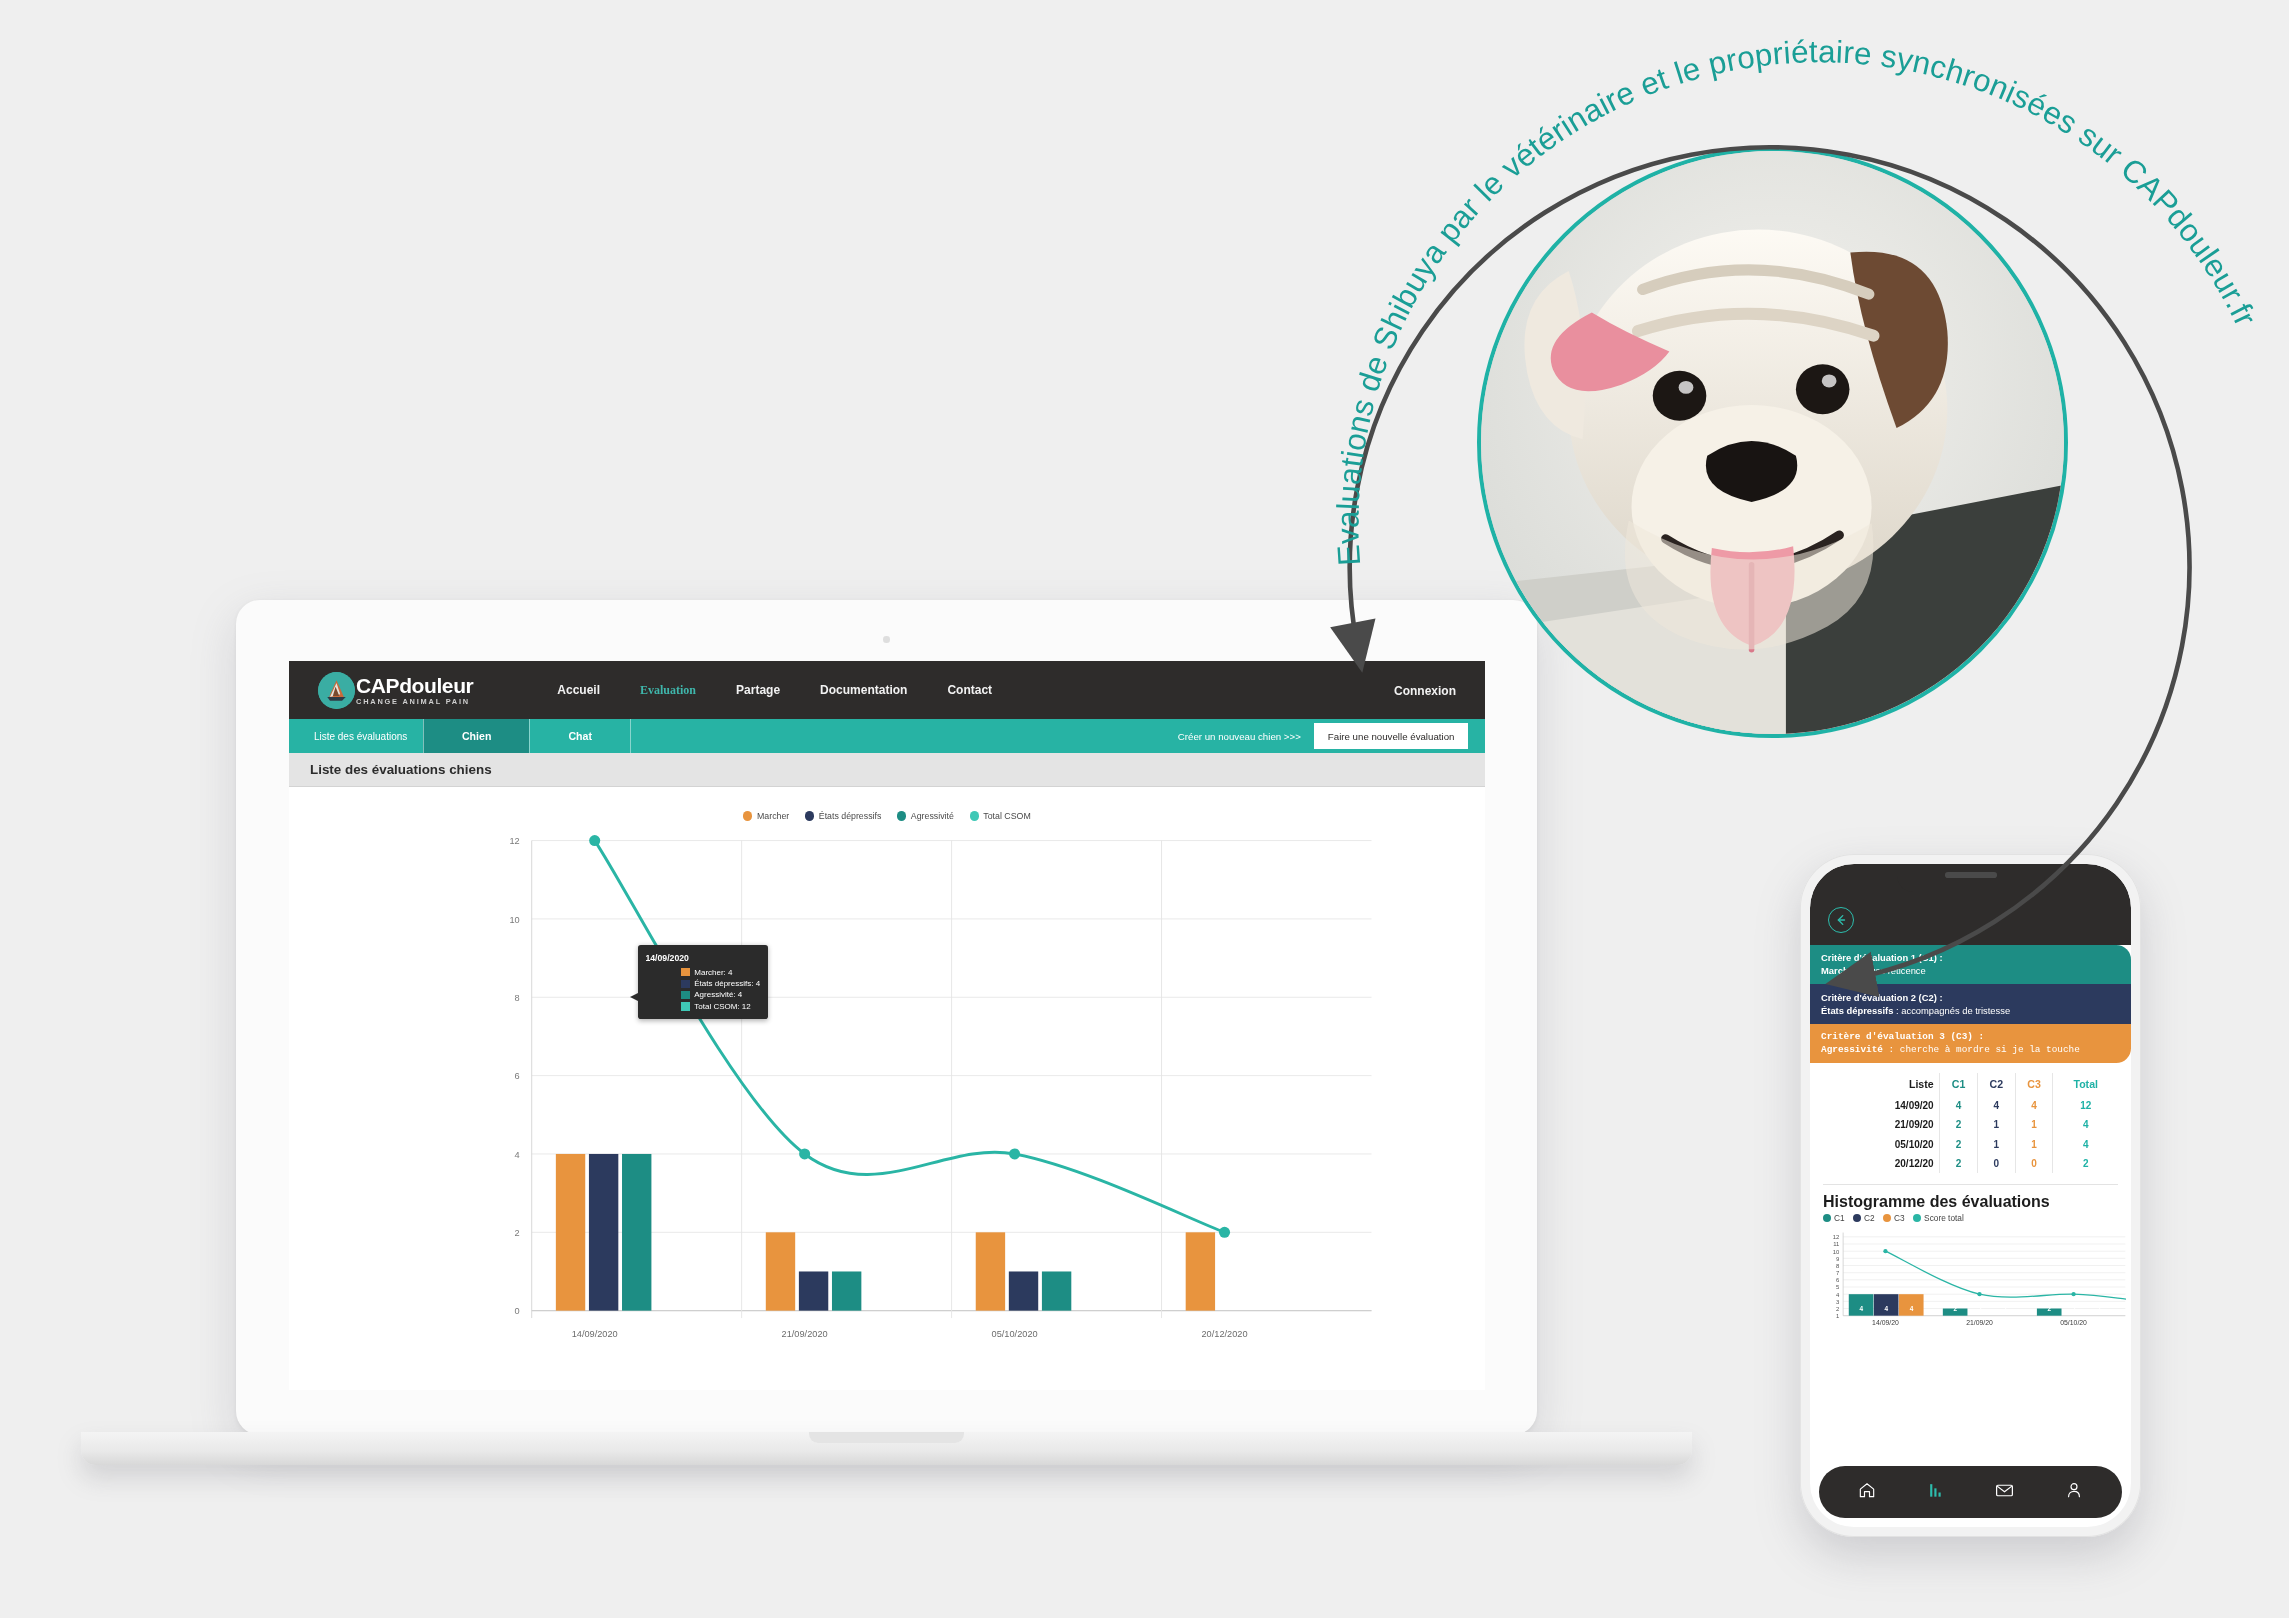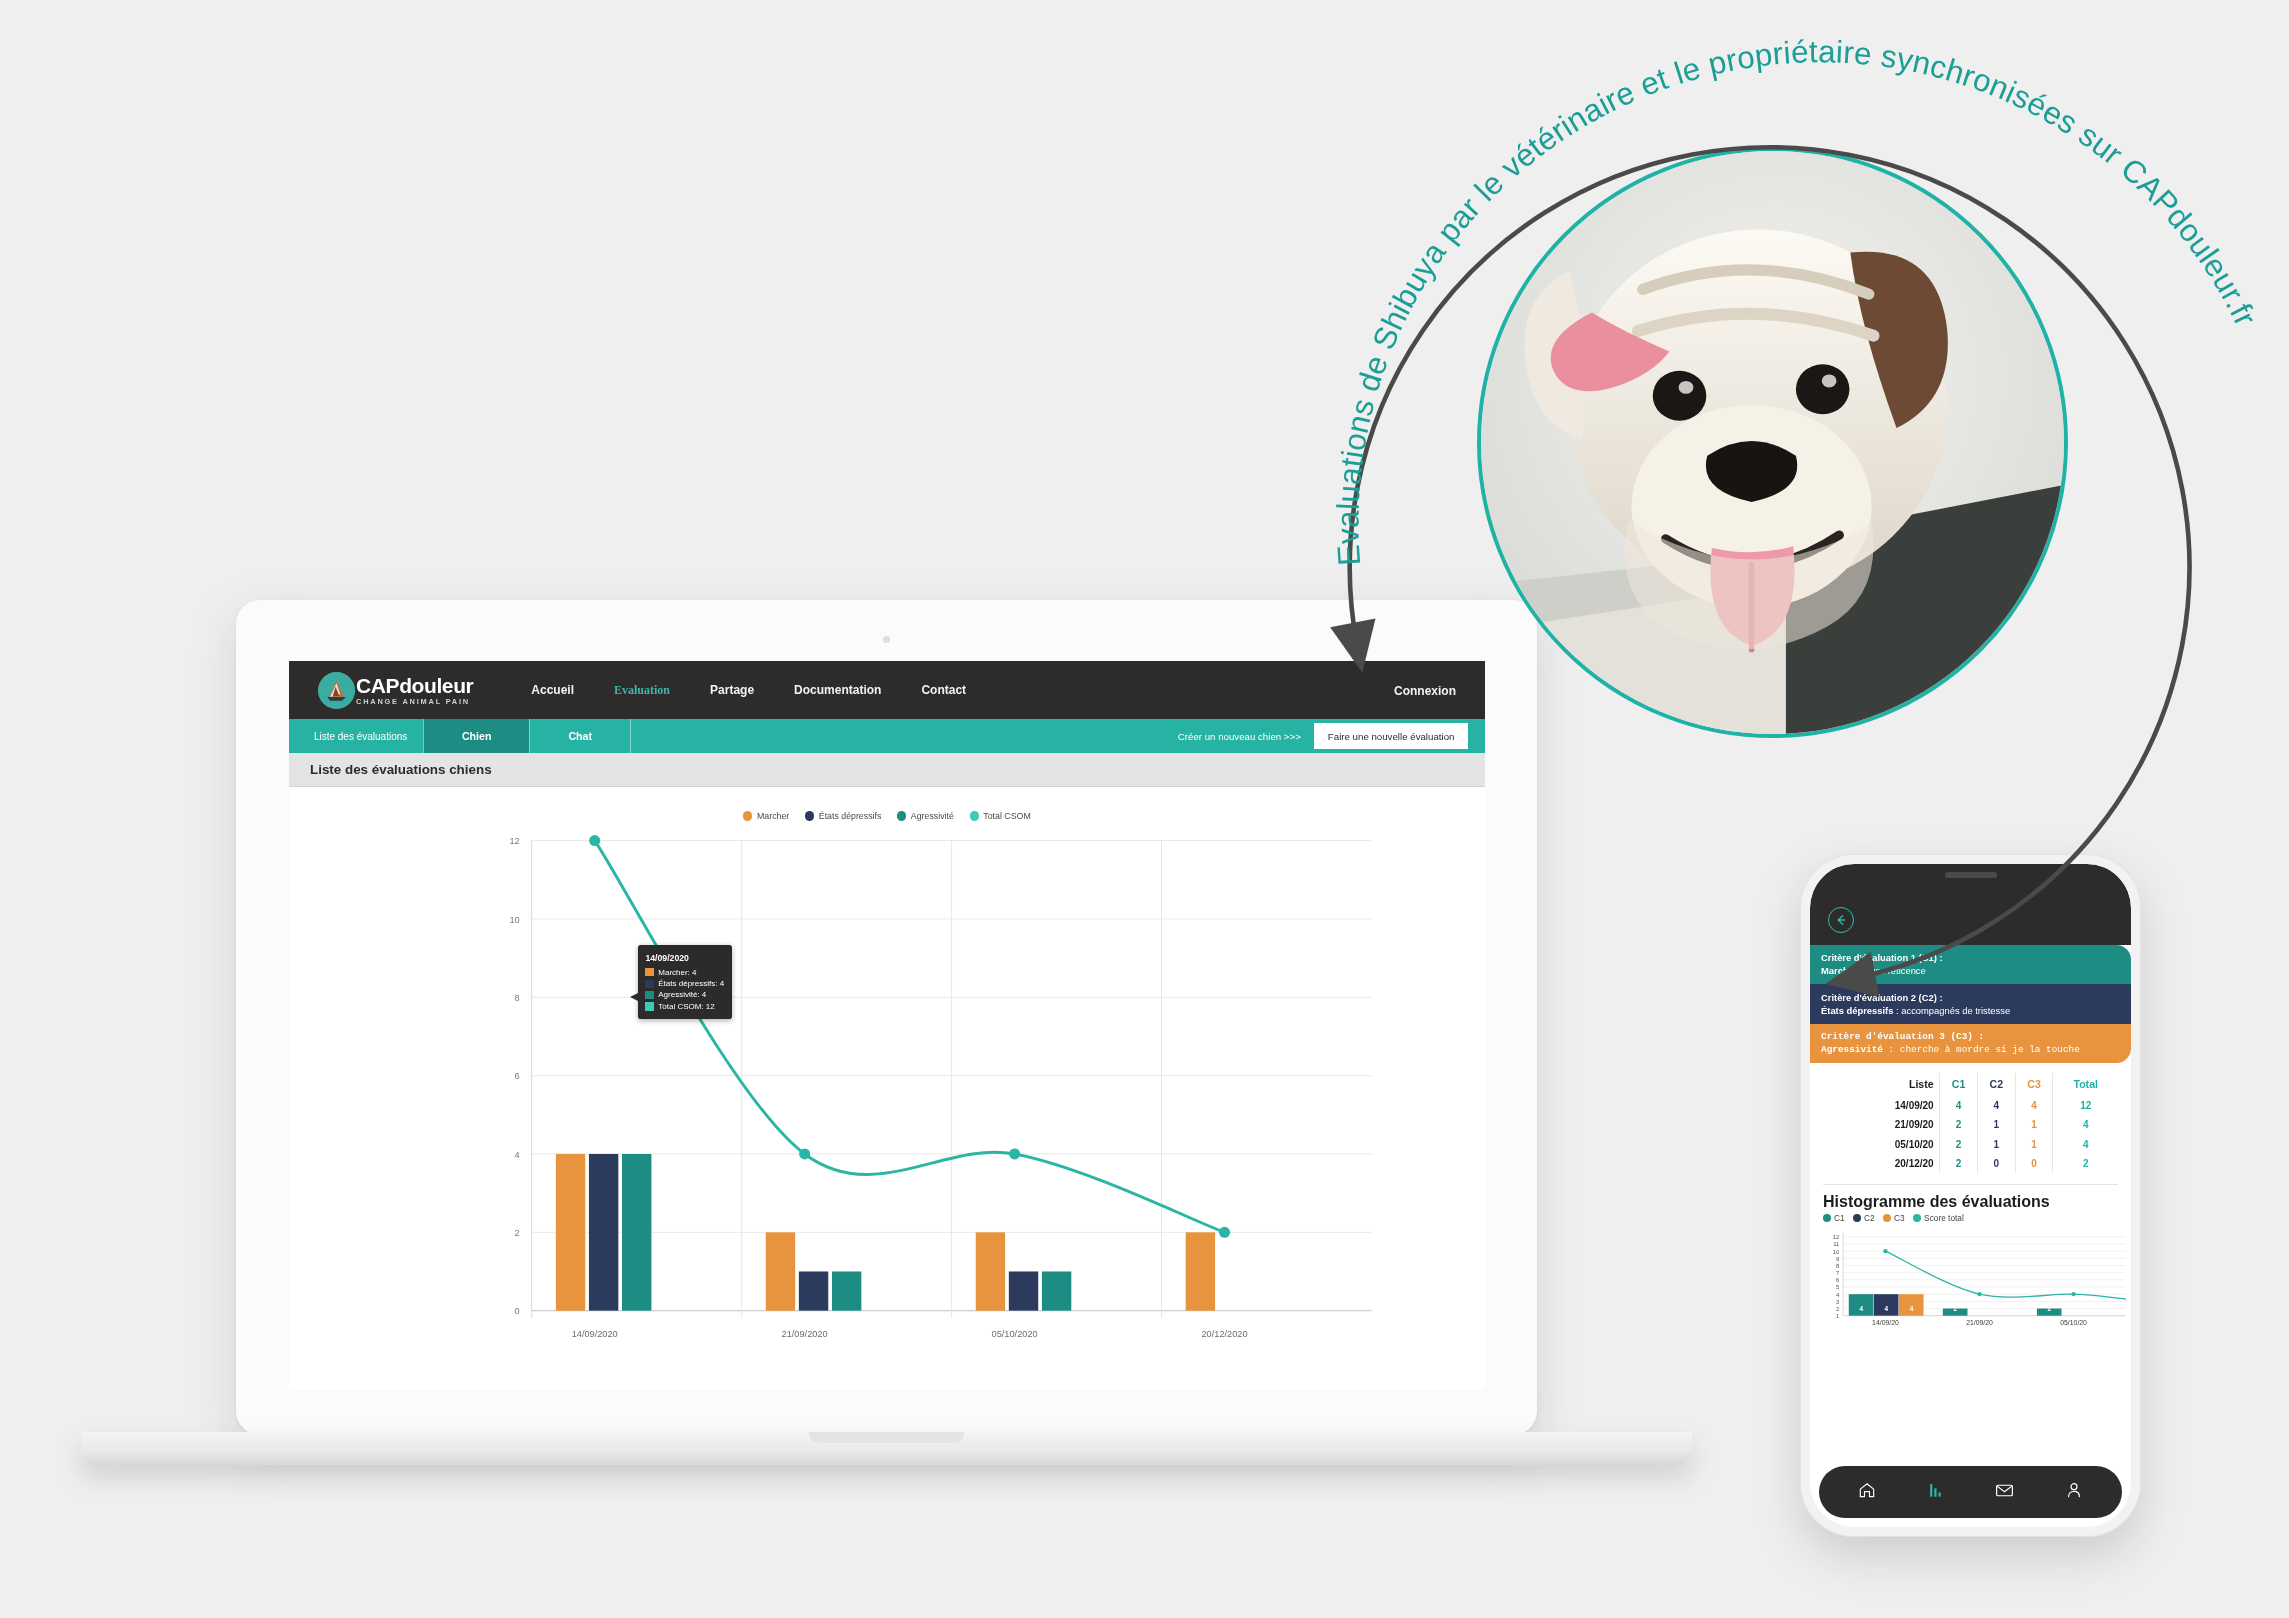--- a/index.html
+++ b/index.html
@@ -37,21 +37,21 @@
 
   
   .navbar { height:58px; background:#2e2c2b; display:flex; align-items:center; padding:0 29px; }
   .logo-wrap { display:flex; align-items:center; gap:1px; }
   .logo-mark { width:37px; height:37px; border-radius:50%; background:#3aada3; position:relative; overflow:hidden; flex:none;}
   .logo-mark svg { position:absolute; inset:0; }
   .logo-text { line-height:1; }
   .logo-title { color:#fff; font-size:21px; font-weight:600; letter-spacing:-0.4px; }
   .logo-title b { font-weight:700; }
   .logo-sub { color:#cfcfcf; font-size:7.4px; letter-spacing:1.8px; margin-top:1.8px; font-weight:700; }
-  .nav-links { display:flex; align-items:center; gap:40px; margin-left:58px; }
+  .nav-links { display:flex; align-items:center; gap:40px; margin-left:84px; }
   .nav-link { color:#f2f2f2; font-size:12px; font-weight:600; cursor:pointer; white-space:nowrap; }
   .nav-link.active { color:#3fb6ab;font-family:Liberation Serif, serif; }
   .nav-right { margin-left:auto; }
   .nav-right .nav-link { font-size:12px;text-align:right; }
 
   .subbar { height:34px; background:#27b3a4; display:flex; align-items:stretch; padding-left:9.2px; }
   .subbar-title { color:#fff; font-size:10px; display:flex; align-items:center; padding:0 15.7px; white-space:nowrap;}
   .tab { color:#fff; font-size:10.6px; font-weight:600; display:flex; align-items:center;
          padding:0 38px; border-left:0.9px solid rgba(255,255,255,.45); cursor:pointer; }
   .tab.active { background:#1d8d84; }
@@ -75,21 +75,21 @@
 
   .plot { position:absolute; left:0px; top:0px; width:100%; height:100%; }
 
   
   .tooltip {
     position:absolute; background:#2b2b2b; color:#fff; padding:6.5px 8.3px 7.4px 7.4px;
     font-size:8px; line-height:1.42; border-radius:2.8px; white-space:nowrap;
     box-shadow:0 1.8px 5.5px rgba(0,0,0,.3);
   }
   .tooltip .tt-title { font-weight:700; font-size:8.7px; margin-bottom:2.8px; }
-  .tooltip .tt-row { display:flex; align-items:center; gap:4.6px; }
+  .tooltip .tt-row { display:flex; align-items:center; gap:4.6px;margin-left:36px; }
   .sw { width:8.3px; height:8.3px; display:inline-block; flex:none; }
   .tt-caret { position:absolute; left:-8.3px; top:48px; width:0;height:0;
      border-top:4.6px solid transparent; border-bottom:4.6px solid transparent; border-right:8.3px solid #2b2b2b;}
 
   
   #phone { position:absolute; left:1800px; top:854px; width:341px; height:683px; }
   .phone-body {
     position:absolute; inset:0; border-radius:54px; background:#f2f2f2;
     box-shadow: 0 18.5px 44px rgba(120,120,130,.28), inset 0 0 0 0.9px #e2e2e2;
     padding:10px;

